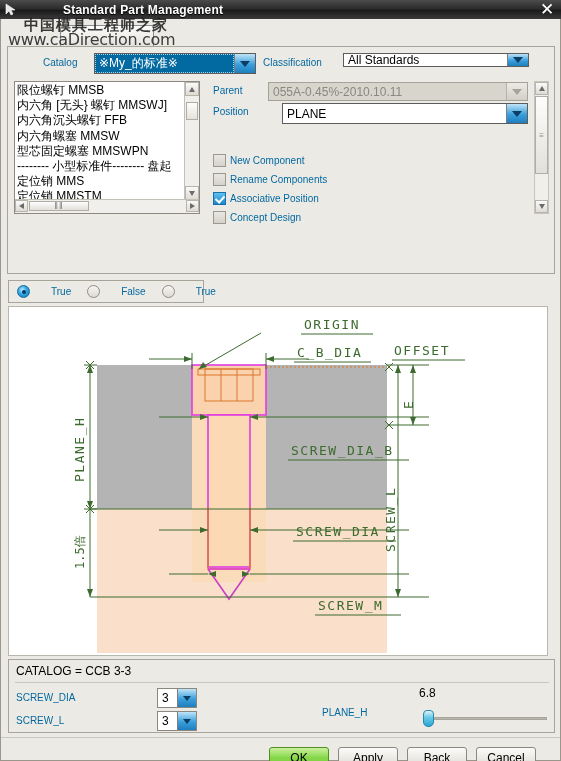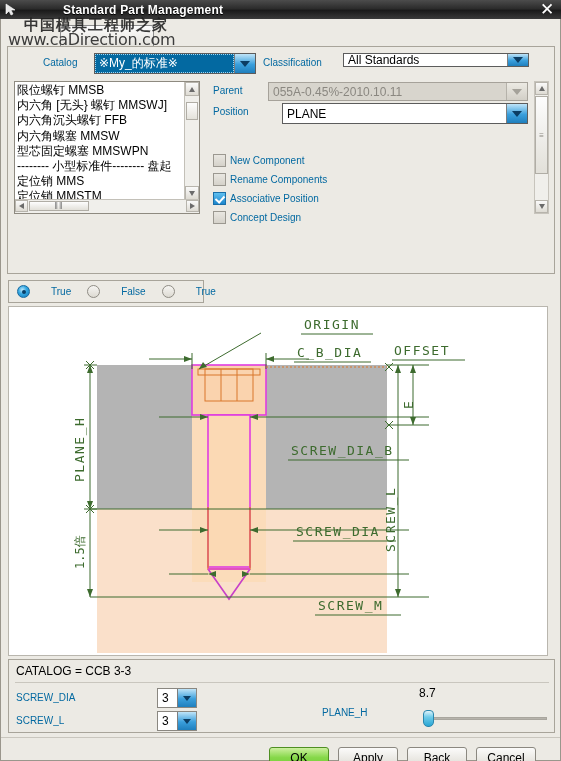--- a/index.html
+++ b/index.html
@@ -517,21 +517,21 @@
 
     <span id="screw-l-label" class="lbl">SCREW_L</span>
     <div class="spin" style="left:148px;top:51px">
       <span class="sval">3</span>
       <span class="sbtn">
           <span class="arr"></span>
         </span>
     </div>
 
     <span id="plane-h-label" class="lbl">PLANE_H</span>
-    <span id="slider-value">8.7</span>
+    <span id="slider-value">6.8</span>
     <div id="slider">
       <div class="track"></div>
       <div class="thumb"></div>
     </div>
   </div>
 
   <div id="footer-div"></div>
   <div id="buttons">
     <div class="btn primary">OK</div>
     <div class="btn">Apply</div>

